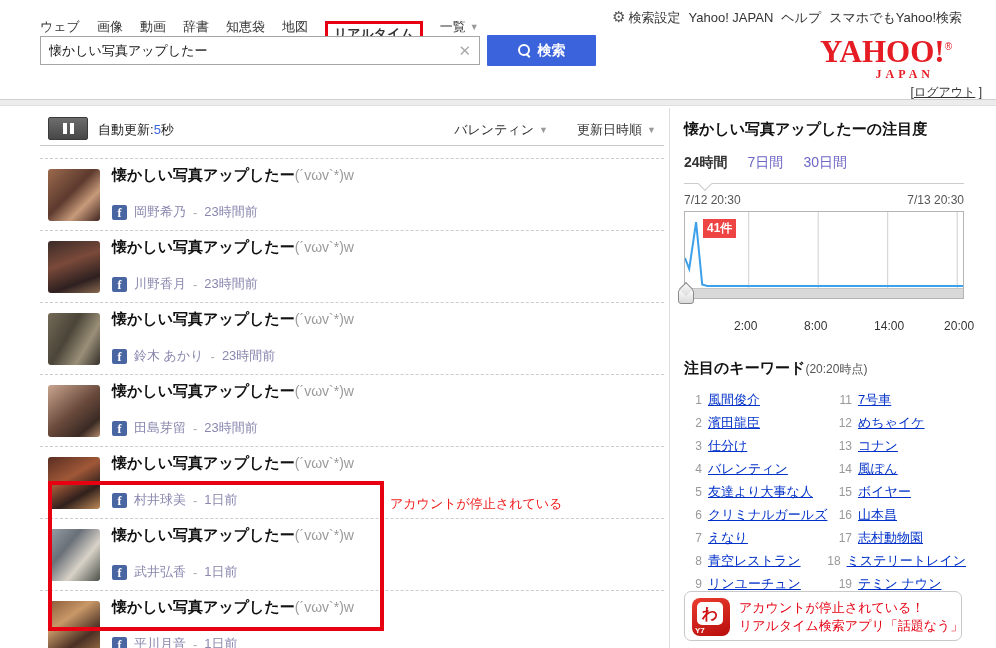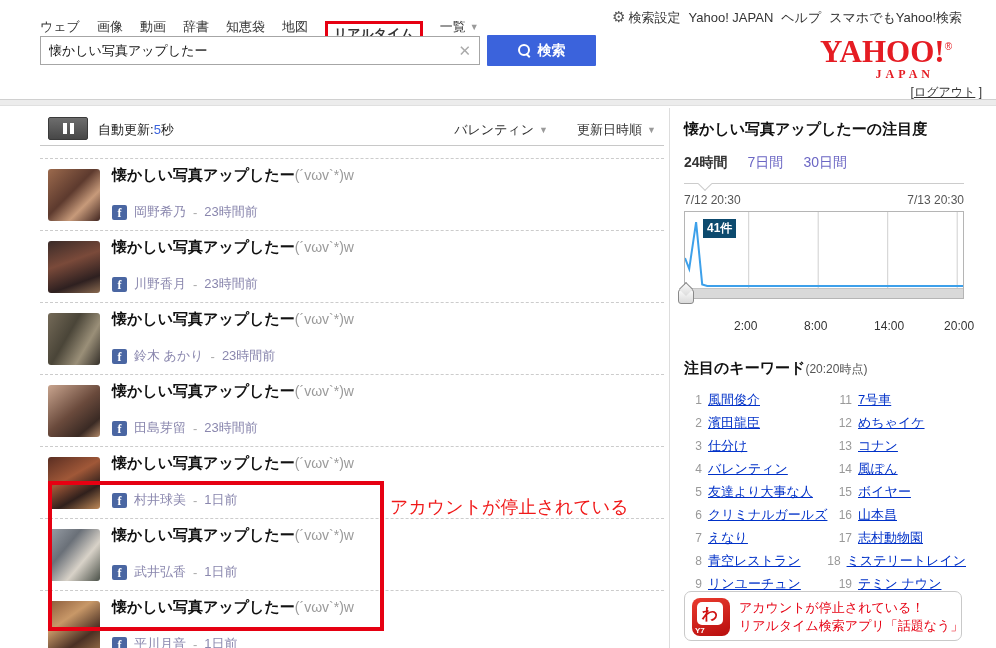--- a/index.html
+++ b/index.html
@@ -59,36 +59,36 @@
   .t6 { background:linear-gradient(130deg,#9aa0a8 0%,#6a7078 35%,#d8d2c8 65%,#4a5048 100%); }
   .t7 { background:linear-gradient(145deg,#8a5a3a 0%,#c89868 35%,#4a3024 70%,#9a7048 100%); }
   .row-title { position:absolute; left:72px; top:7px; font-size:15px; white-space:nowrap; }
   .row-title .tmain { font-weight:bold; color:#111; }
   .row-title .temo { color:#9a9a9a; font-size:14px; }
   .row-meta { position:absolute; left:72px; top:44px; display:flex; align-items:center; gap:7px; font-size:13px; color:#8a87ae; }
   .fb { width:15px; height:15px; background:#4a66a2; border-radius:2px; color:#fff; font:700 12px "Liberation Serif", serif; display:flex; align-items:flex-end; justify-content:center; line-height:14px; }
   .meta-sep { color:#aaa; }
 
   .red-box { position:absolute; left:48px; top:481px; width:336px; height:150px; border:4px solid #e60012; z-index:20; pointer-events:none; }
-  .red-note { position:absolute; left:390px; top:495px; font-size:18px; color:#f01818; z-index:20; white-space:nowrap;text-align:center; }
+  .red-note { position:absolute; left:390px; top:495px; font-size:13px; color:#f01818; z-index:20; white-space:nowrap;text-align:center; }
 
   
   .sidebar { position:absolute; left:684px; top:112px; width:282px; }
   .sb-title { margin-top:8px; font-size:15px; font-weight:bold; color:#111; }
   .sb-tabs { margin-top:15px; display:flex; gap:20px; font-size:14px; position:relative; padding-bottom:11px; border-bottom:1px solid #ccc; width:280px; }
   .tab-active { font-weight:bold; color:#333; }
   .tab-link { color:#6b66c4; }
   .notch { position:absolute; left:16px; bottom:-6px; width:10px; height:10px; background:#fff; border-right:1px solid #ccc; border-bottom:1px solid #ccc; transform:rotate(45deg); }
   .sb-range { width:280px; display:flex; justify-content:space-between; font-size:12px; color:#555; margin-top:9px; }
   .chart-box { position:relative; margin-top:4px; width:280px; height:88px; border:1px solid #b5b5b5; }
   .chart-box svg { position:absolute; left:0; top:0; }
   .scroll-strip { position:absolute; left:0; right:0; bottom:0; height:10px; background:#d9d9d9; border-top:1px solid #c4c4c4; }
   .slider-handle { position:absolute; left:-7px; bottom:-6px; width:16px; height:15px; background:linear-gradient(#fbfbfb,#dadada); border:1px solid #8a8a8a; border-radius:3px; z-index:5; cursor:pointer; }
   .slider-handle::before { content:""; position:absolute; top:-6px; left:2px; width:9px; height:9px; background:linear-gradient(135deg,#fbfbfb,#dadada); border-left:1px solid #8a8a8a; border-top:1px solid #8a8a8a; transform:rotate(45deg); }
-  .tooltip { position:absolute; left:18px; top:7px; background:#0c4a6e; color:#fff; font-size:12px; font-weight:bold; padding:1px 4px; z-index:4; }
+  .tooltip { position:absolute; left:18px; top:7px; background:#ef4444; color:#fff; font-size:12px; font-weight:bold; padding:1px 4px; z-index:4; }
   .chart-ticks { position:relative; width:280px; height:16px; margin-top:20px; font-size:12px; color:#333; }
   .chart-ticks span { position:absolute; top:0; }
 
   .kw-head { margin-top:24px; font-size:15px; font-weight:bold; color:#111; }
   .kw-time { font-weight:normal; font-size:12px; color:#555; }
   .kw-list { margin-top:10px; }
   .kw-row { display:flex; height:23px; align-items:center; font-size:13px; }
   .kw-cell { display:flex; align-items:center; width:150px; }
   .kw-cell.c2 { width:auto; }
   .kw-rank { width:18px; text-align:right; color:#999; font-size:12px; margin-right:6px; flex:none; }

